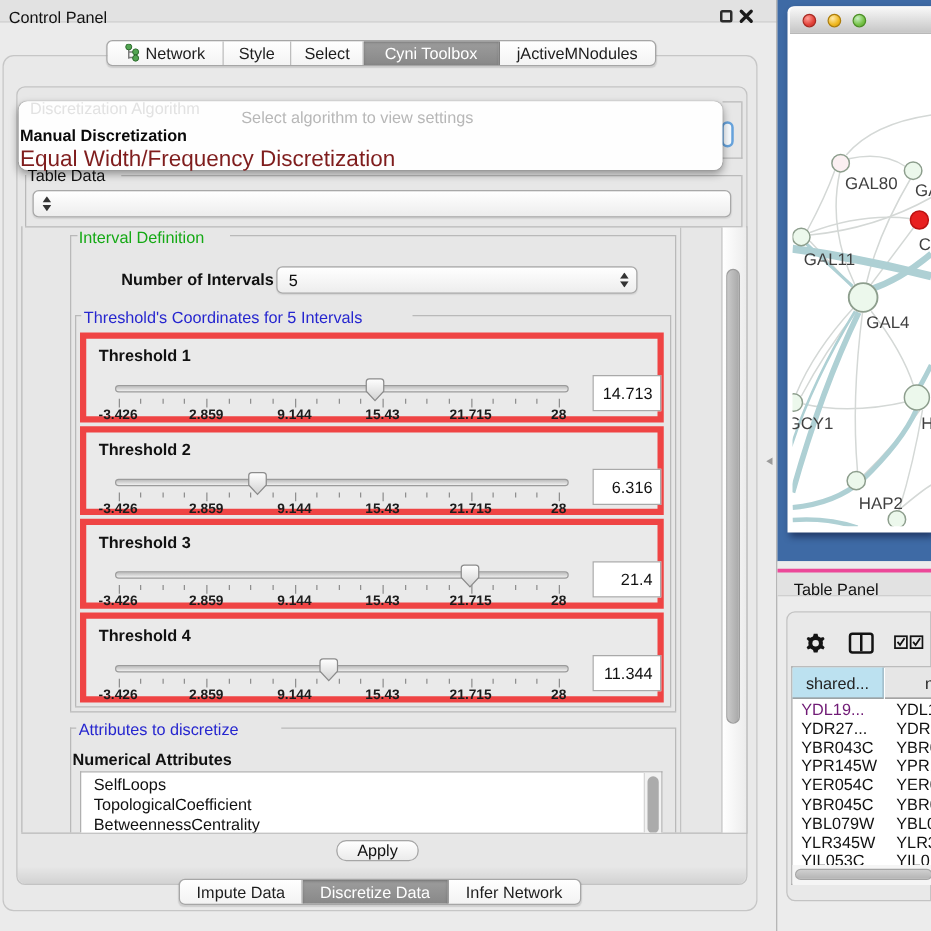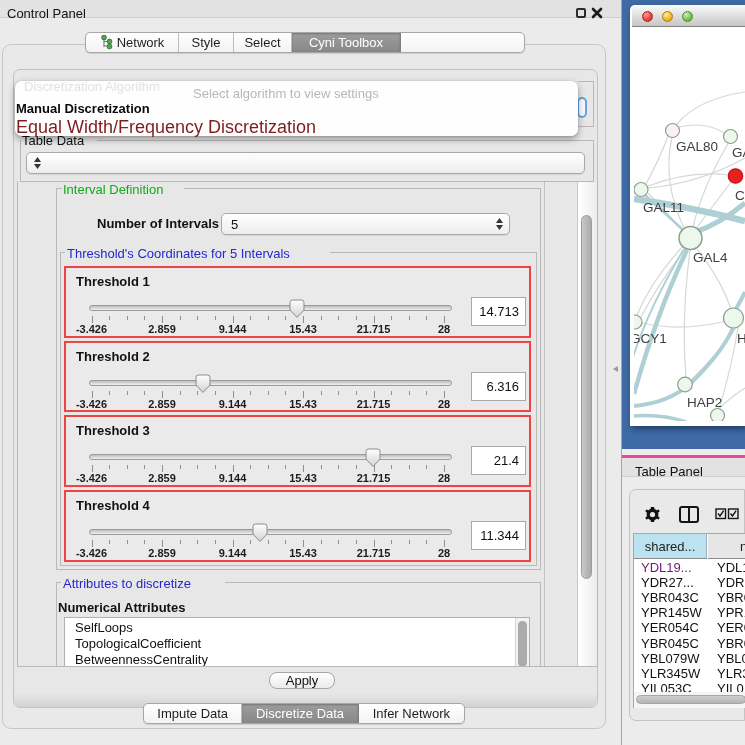--- a/index.html
+++ b/index.html
@@ -9,21 +9,21 @@
   .titlebar { background:#e2e2e2; border-bottom:1px solid #cfcfcf; }
   .seg-ctl { display:flex; background:linear-gradient(#ffffff,#f3f3f3); border:1px solid #a6a6a6; border-radius:5px; box-shadow:0 1px 1px rgba(0,0,0,0.12); overflow:hidden; height:21px; }
   .seg { display:flex; align-items:center; justify-content:center; font-size:13px; color:#1d1d1d; border-right:1px solid #bdbdbd; height:100%; }
   .seg:last-child { border-right:none; }
   .seg.sel { background:linear-gradient(#9d9d9d,#888888); color:#ffffff; border-right:1px solid #7f7f7f; box-shadow:inset 0 1px 2px rgba(0,0,0,0.25); }
   .combo { background:linear-gradient(#ffffff,#ededed); border:1px solid #a8a8a8; border-radius:5px; box-shadow:0 1px 1px rgba(0,0,0,0.08); display:flex; align-items:center; }
   .combo .txt { flex:1; padding-left:9px; font-size:13px; color:#111; }
   .updown { width:20px; display:flex; flex-direction:column; align-items:center; justify-content:center; gap:2px; }
   .updown svg { display:block; }
   .gline { background:#b9b9b9; }
-  .tbox { position:absolute; border:2px solid #ef4444; background:#eaeaea; width:467px; height:71.5px; left:64px; }
+  .tbox { position:absolute; border:5px solid #ef4444; background:#eaeaea; width:467px; height:71.5px; left:64px; }
   .tbox .tl { position:absolute; left:10px; top:6px; font-weight:bold; font-size:13px; color:#111; }
   .track { position:absolute; left:23px; width:363px; top:37px; height:6px; border:1px solid #9b9b9b; border-radius:4px; background:linear-gradient(#bdbdbd,#f0f0f0); }
   .vbox { position:absolute; left:405px; top:29px; width:55px; height:29px; background:#ffffff; border:1px solid #a9a9a9; font-size:13px; text-align:right; line-height:28px; padding-right:6px; color:#111; }
   .ticks { position:absolute; top:48px; left:0; }
   .tick { position:absolute; width:1px; background:#8f8f8f; top:0; }
   .tlabel { position:absolute; top:55px; font-size:11px; font-weight:bold; color:#1c1c1c; transform:translateX(-50%); }
   .thumb { position:absolute; top:31px; }
   .bold { font-weight:bold; }
 </style>
 </head>
@@ -49,20 +49,21 @@
       <path d="M4 3 L4 12 M4 6.5 L9 6.5 M4 11 L9 11" stroke="#7d7d7d" stroke-width="1.2" fill="none"></path>
       <circle cx="4" cy="2.5" r="2.4" fill="#53a553" stroke="#2d6b2d" stroke-width="0.8"></circle>
       <circle cx="9.5" cy="6.5" r="2.4" fill="#53a553" stroke="#2d6b2d" stroke-width="0.8"></circle>
       <circle cx="9.5" cy="11.5" r="2.4" fill="#53a553" stroke="#2d6b2d" stroke-width="0.8"></circle>
     </svg>
     Network
   </div>
   <div class="seg" style="width:55px;">Style</div>
   <div class="seg" style="width:58px;">Select</div>
   <div class="seg sel" style="width:109px;">Cyni Toolbox</div>
+  <div class="seg" style="width:125px;">jActiveMNodules</div>
 </div>
 
 <div class="abs gline" style="left:578px; top:81px; width:15px; height:1px;"></div>
 <div class="abs gline" style="left:593px; top:81px; width:1px; height:46px;"></div>
 <div class="abs gline" style="left:578px; top:126px; width:16px; height:1px;"></div>
 <div class="abs" style="left:576.5px; top:97px; width:10px; height:21px; border:2.5px solid #67a3dc; border-radius:5px; background:#f7fbff;"></div>
 
 <div class="abs" style="left:22px; top:133px; font-size:13px; color:#111;">Table Data</div>
 <div class="abs gline" style="left:20px; top:140px; width:1px; height:41px;"></div>
 <div class="abs gline" style="left:97px; top:140px; width:496px; height:1px;"></div>

